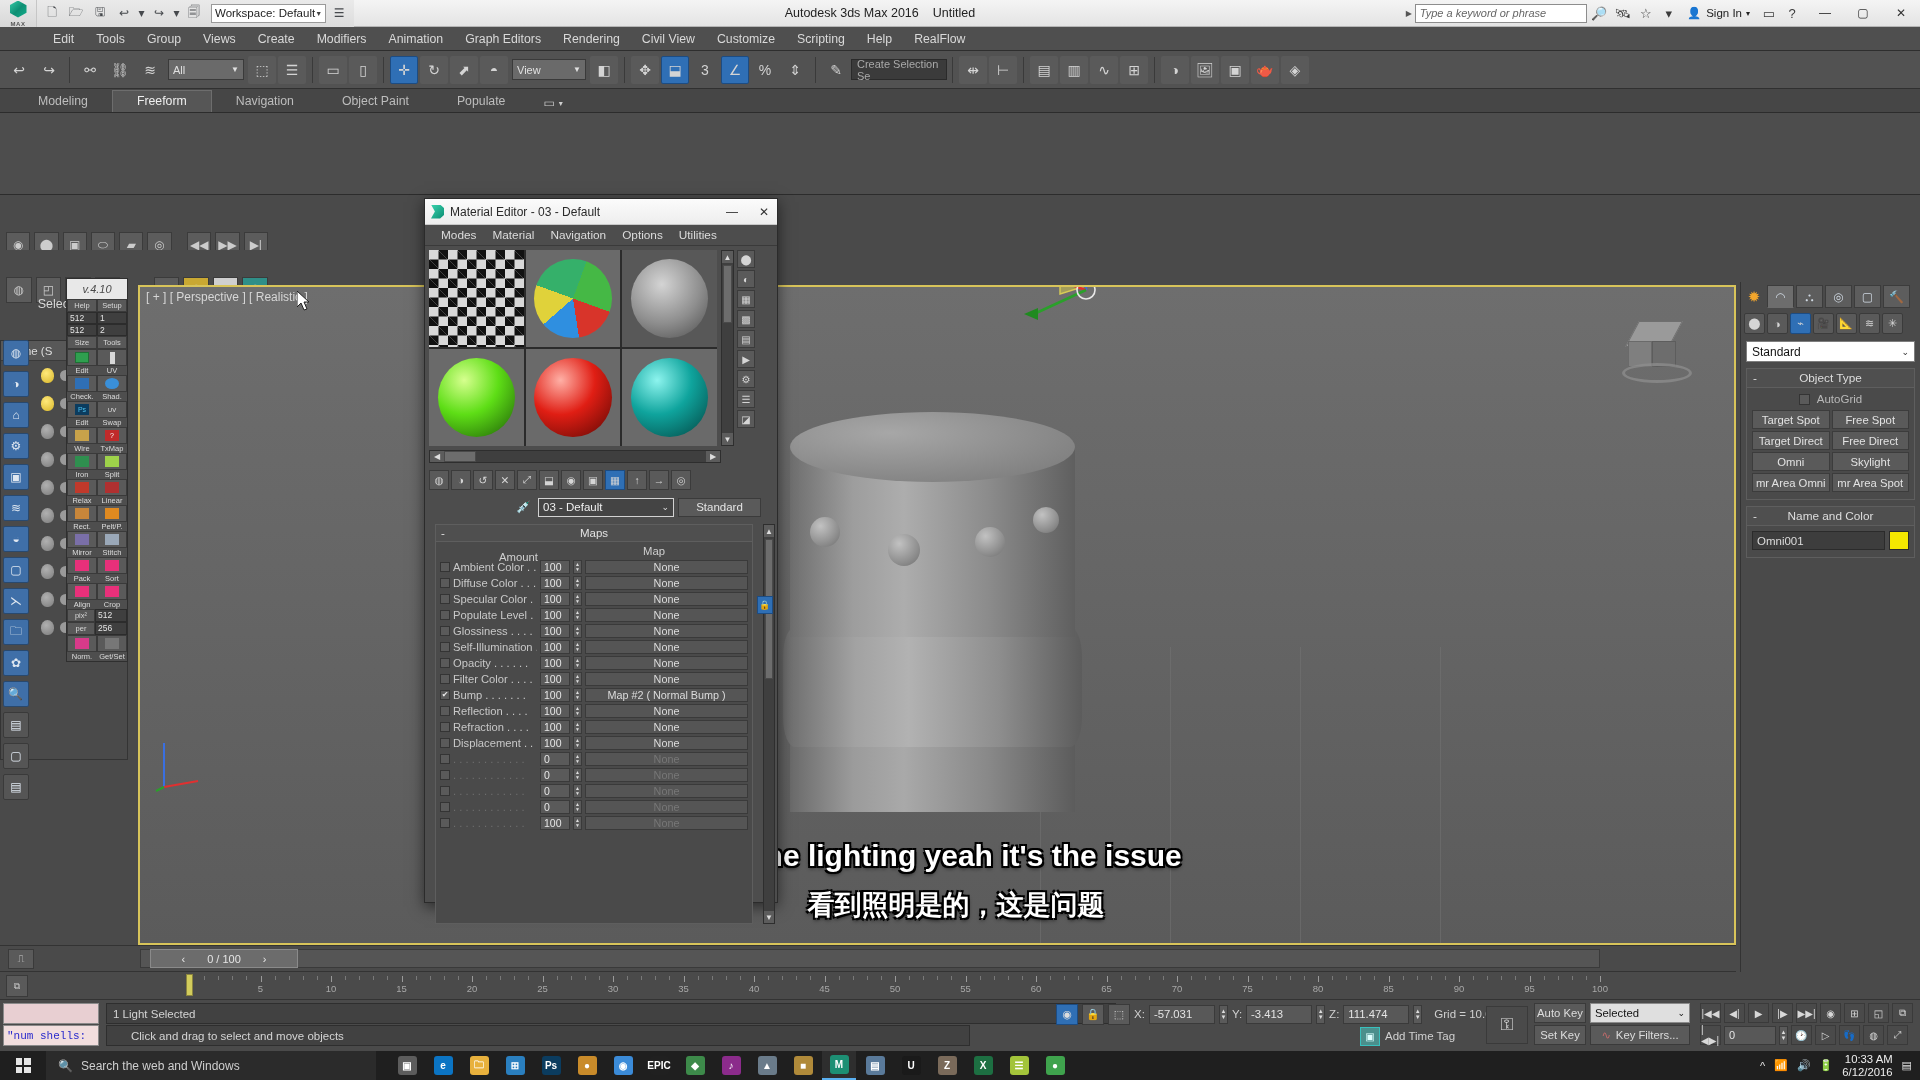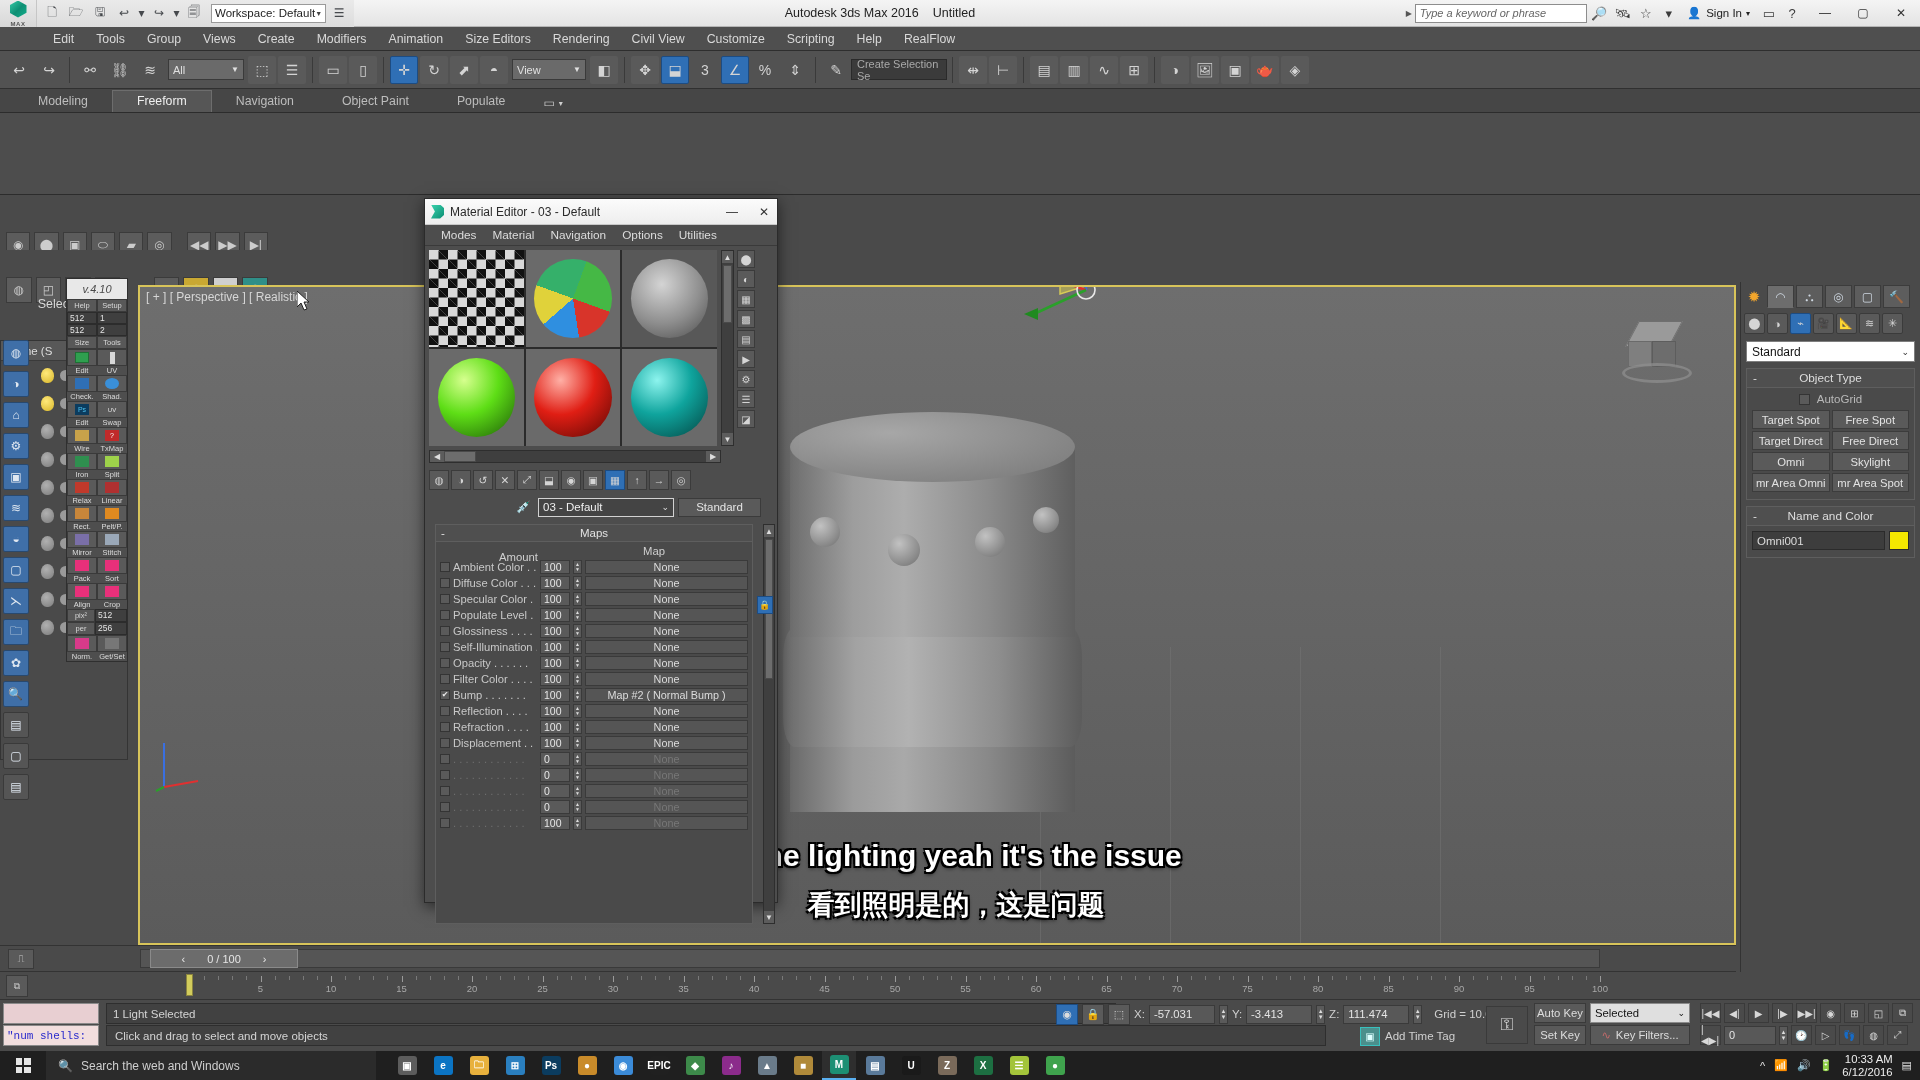--- a/index.html
+++ b/index.html
@@ -213,22 +213,22 @@
   .tick{position:absolute;top:4px;width:1px;height:6px;background:#9a9a9a;}
   .ticklbl{position:absolute;top:11px;font-size:9.5px;color:#a8a8a8;transform:translateX(-50%);}
   .playhead{position:absolute;top:2px;width:7px;height:22px;background:#d2cc5c;border:1px solid #8a8440;}
 
   .statusbar{position:absolute;left:0;top:999px;width:1920px;height:52px;background:#4a4a4a;border-top:1px solid #333;}
   .mini{position:absolute;left:3px;top:3px;width:96px;height:21px;background:#e8cfd2;border:1px solid #8a8a8a;}
   .mini2{position:absolute;left:3px;top:25px;width:96px;height:21px;background:#f2dede;border:1px solid #8a8a8a;
     color:#2a2acc;font-size:11px;font-family:"Liberation Mono",monospace;display:flex;align-items:center;padding-left:3px;}
   .stsel{position:absolute;left:106px;top:3px;width:1010px;height:21px;background:#414141;border:1px solid #2e2e2e;
     color:#d4d4d4;font-size:11.5px;display:flex;align-items:center;padding-left:6px;text-align:center;}
-  .sthint{position:absolute;left:106px;top:25px;width:1220px;height:21px;background:#414141;border:1px solid #2e2e2e;
-    color:#d4d4d4;font-size:11.5px;display:flex;align-items:center;padding-left:8px;}
+  .sthint{position:absolute;left:106px;top:25px;width:864px;height:21px;background:#414141;border:1px solid #2e2e2e;
+    color:#d4d4d4;font-size:11.5px;display:flex;align-items:center;padding-left:24px;}
   .coords{position:absolute;left:1056px;top:3px;height:22px;display:flex;align-items:center;gap:4px;}
   .cbtn{width:22px;height:21px;background:#5a5a5a;border:1px solid #3a3a3a;display:flex;align-items:center;justify-content:center;font-size:11px;color:#ddd;}
   .cbtn.on{background:#2f6fb5;border-color:#1d4c82;}
   .clab{font-size:11.5px;color:#d0d0d0;}
   .cfield{width:66px;height:19px;background:#585858;border:1px solid #3a3a3a;color:#e4e4e4;font-size:11.3px;display:flex;align-items:center;padding-left:4px;}
   .spin{width:9px;height:19px;background:#5a5a5a;border:1px solid #3a3a3a;display:flex;flex-direction:column;align-items:center;justify-content:center;color:#ddd;font-size:6px;line-height:6px;}
   .gridlbl{font-size:11.5px;color:#d0d0d0;margin-left:8px;}
   .addtag{position:absolute;left:1360px;top:26px;height:20px;display:flex;align-items:center;gap:5px;}
   .tagbtn{width:20px;height:19px;background:#4b8f8c;border:1px solid #39c0bd;display:flex;align-items:center;justify-content:center;color:#dff;font-size:10px;}
   .keybig{position:absolute;left:1486px;top:6px;width:42px;height:38px;background:#4a4a4a;border:1px solid #3a3a3a;display:flex;align-items:center;justify-content:center;color:#ddd;font-size:17px;}
@@ -308,21 +308,21 @@
   </div>
 
   <div class="menubar">
     <div class="mi">Edit</div>
     <div class="mi">Tools</div>
     <div class="mi">Group</div>
     <div class="mi">Views</div>
     <div class="mi">Create</div>
     <div class="mi">Modifiers</div>
     <div class="mi">Animation</div>
-    <div class="mi">Size Editors</div>
+    <div class="mi">Graph Editors</div>
     <div class="mi">Rendering</div>
     <div class="mi">Civil View</div>
     <div class="mi">Customize</div>
     <div class="mi">Scripting</div>
     <div class="mi">Help</div>
     <div class="mi">RealFlow</div>
   </div>
 
   <div class="toolbar">
     <div class="tb plain">↩</div>

